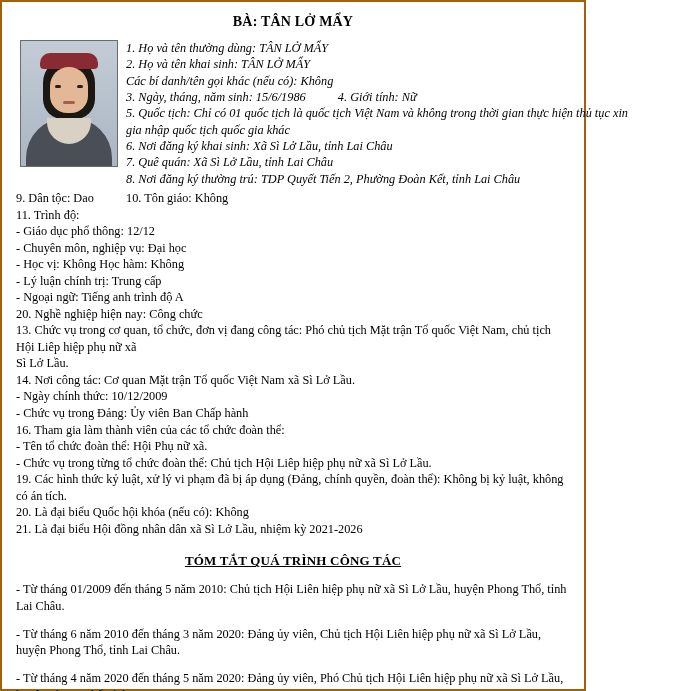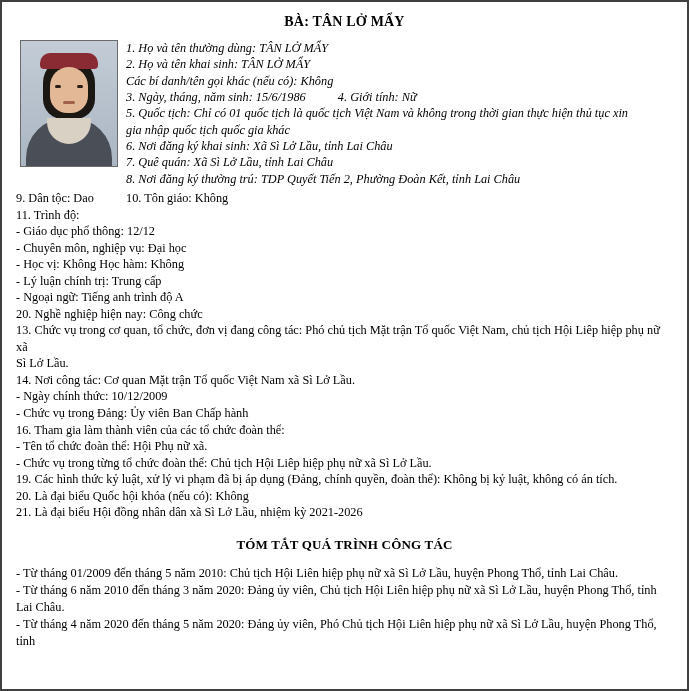--- a/index.html
+++ b/index.html
@@ -9,23 +9,23 @@
   body {
     width: 689px;
     height: 691px;
     background: #ffffff;
     font-family: "Liberation Serif", serif;
     font-size: 12.3px;
     color: #000000;
   }
   .page {
     box-sizing: border-box;
-    width: 689px;
+    width: 586px;
     height: 691px;
-    border: 2px solid #404040;
+    border: 2px solid #a16207;
     padding: 10px 14px 8px 14px;
     position: relative;
   }
   .doc-title {
     text-align: center;
     font-weight: bold;
     font-size: 14px;
     letter-spacing: 0.2px;
     margin: 2px 0 10px 0;
   }
@@ -128,24 +128,26 @@
     margin-top: 3px;
     line-height: 1.345;
   }
   .body-lines .row { }
   .section-title {
     text-align: center;
     font-weight: bold;
     font-size: 13px;
     margin: 16px 0 12px 0;
     letter-spacing: 0.2px;
+    text-decoration: underline;
   }
   .career .row {
     line-height: 1.36;
     margin-bottom: 0.5px;
+    margin-top: 11px;
   }
 </style>
 </head>
 <body>
 
 <div class="page">
 
   <div class="doc-title">BÀ: TÂN LỞ MẨY</div>
 
   <div class="top-section">

